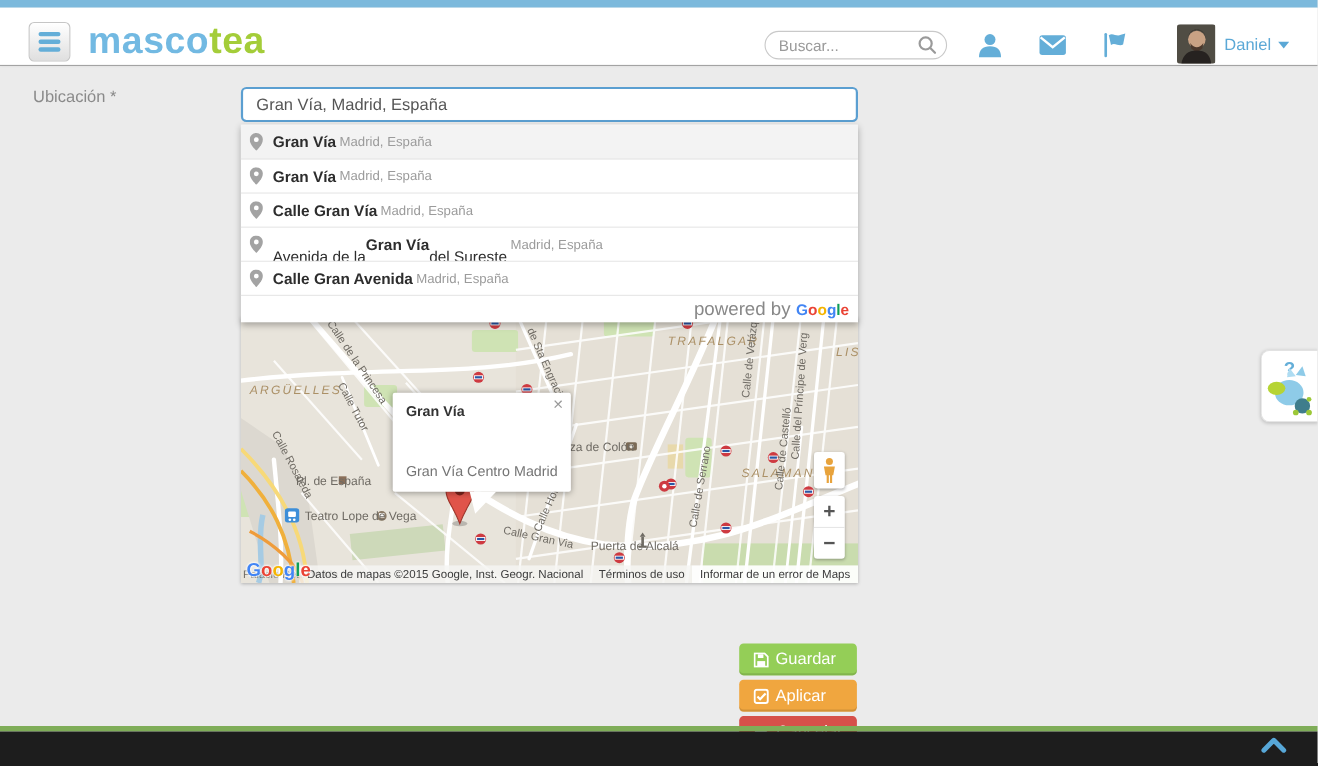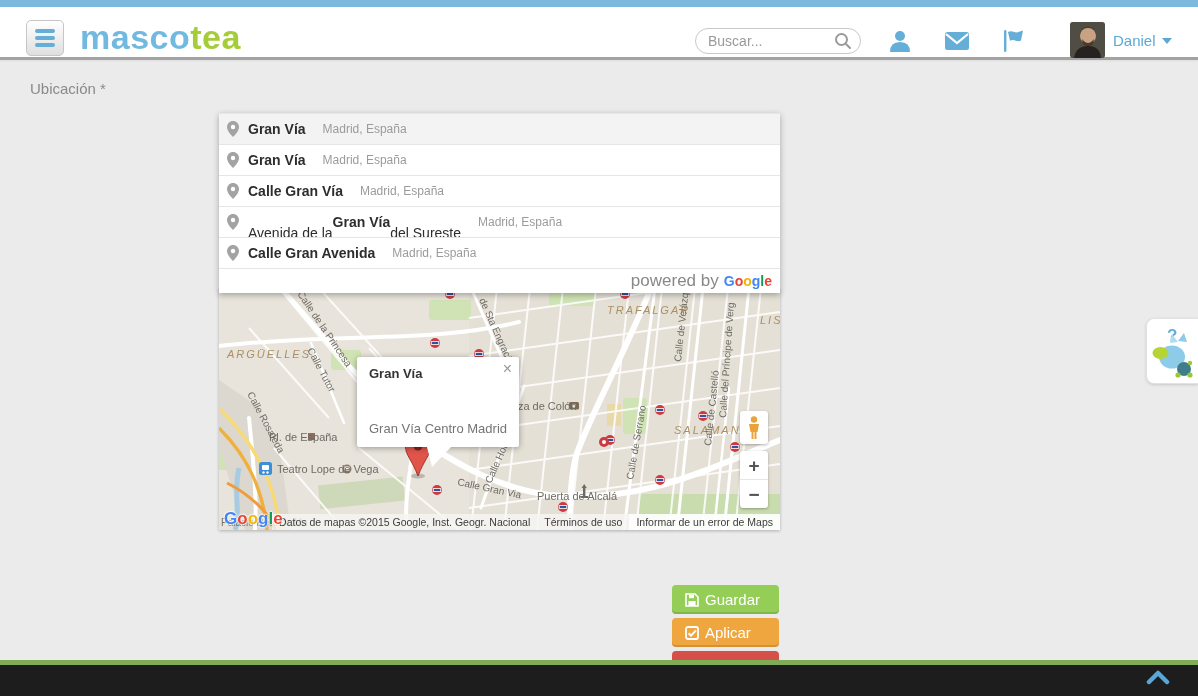--- a/index.html
+++ b/index.html
@@ -3,21 +3,21 @@
 <meta charset="utf-8">
 <style>
   * { box-sizing: border-box; margin: 0; padding: 0; }
   html,body { background:#ebebeb; }
   body { font-family: "Liberation Sans", sans-serif; }
   .page { position:relative; width:1198px; height:696px; overflow:hidden; background:#ebebeb; }
 
   
   .topstrip { position:absolute; top:0; left:0; width:100%; height:7px; background:#7cb9dc; }
   .header { position:absolute; top:7px; left:0; width:100%; height:53px; background:#fff;
-            border-bottom:3px solid #a3a3a3; box-shadow:0 1px 2px rgba(0,0,0,.06); }
+            border-bottom:1px solid #a3a3a3; box-shadow:0 1px 2px rgba(0,0,0,.06); }
   .hamburger { position:absolute; left:26px; top:13px; width:38px; height:36px; border:1px solid #c6c6c6;
                border-radius:5px; background:linear-gradient(#ffffff,#dfdfdf); cursor:pointer;
                display:flex; flex-direction:column; justify-content:center; align-items:center; gap:3px; }
   .hamburger i { display:block; width:20px; height:4px; border-radius:2px; background:#64aed8; }
   .logo { position:absolute; left:80px; top:11px; font-size:34px; font-weight:bold; letter-spacing:.5px; }
   .logo .p1 { color:#72b9e2; } .logo .p2 { color:#a4cd39; }
   .searchbox { position:absolute; left:695px; top:21px; width:166px; height:26px; border:1px solid #c9c9c9;
                border-radius:14px; background:#fff; display:flex; align-items:center; padding:0 8px 0 12px; }
   .searchbox input { border:none; outline:none; flex:1; min-width:0; font-size:14px; color:#555;
                      font-family:"Liberation Sans",sans-serif; background:transparent; }
@@ -35,21 +35,21 @@
 
   
   .pac { position:absolute; left:219px; top:113px; width:561px; background:#fff;
          box-shadow:0 2px 6px rgba(0,0,0,.3); border-top:1px solid #e6e6e6; z-index:5; }
   .pac-item { height:31px; display:flex; align-items:center; padding-left:8px; border-bottom:1px solid #e6e6e6;
               cursor:pointer; white-space:nowrap; overflow:hidden; }
   .pac-item.active { background:#f3f3f3; }
   .pac-pin { width:12px; height:16px; margin-right:9px; flex:none; }
   .pac-main { font-size:14px; font-weight:bold; color:#2d2d2d; }
   .pac-plain { font-size:14px; font-weight:normal; color:#2d2d2d;margin-top:21px; }
-  .pac-sec { font-size:12px; color:#9b9b9b; margin-left:17px; }
+  .pac-sec { font-size:12px; color:#9b9b9b; margin-left:3px; }
   .pac-powered { height:24px; display:flex; align-items:center; justify-content:flex-end; padding-right:8px; gap:5px; }
   .pac-powered .pb { font-size:17px; color:#888; }
   .glogo { font-size:14px; font-weight:bold; letter-spacing:0; }
   .c-blue{color:#4285F4;} .c-red{color:#EA4335;} .c-yel{color:#F4B400;} .c-grn{color:#0F9D58;}
 
   
   .map { position:absolute; left:219px; top:288px; width:561px; height:242px; overflow:hidden;
          background:#e8e4db; box-shadow:0 1px 3px rgba(0,0,0,.25); cursor:grab; }
   .map svg.base { position:absolute; left:0; top:0; }
   .infowin { position:absolute; left:138px; top:69px; width:162px; background:#fff; border-radius:2px;
@@ -139,20 +139,21 @@
         <path d="M4 36 q2 -12 14 -12 t13 12 z" fill="#262220"></path>
       </svg>
     </div>
     <div class="username">
       <span>Daniel</span>
       <span class="caret-down"></span>
     </div>
   </div>
 
   <div class="field-label">Ubicación *</div>
+  <input class="loc-input" type="text" value="Gran Vía, Madrid, España" style="">
 
   <div class="pac">
     <div class="pac-item active">
       <svg class="pac-pin" viewBox="0 0 12 16">
           <path d="M6 0 C2.7 0 0 2.7 0 6 c0 4.5 6 10 6 10 s6 -5.5 6 -10 C12 2.7 9.3 0 6 0 z" fill="#a3a3a3"></path>
           <circle cx="6" cy="6" r="2.2" fill="#fff"></circle>
         </svg>
       <span class="pac-plain"></span>
         <span class="pac-main">Gran Vía</span>
         <span class="pac-plain"></span>

